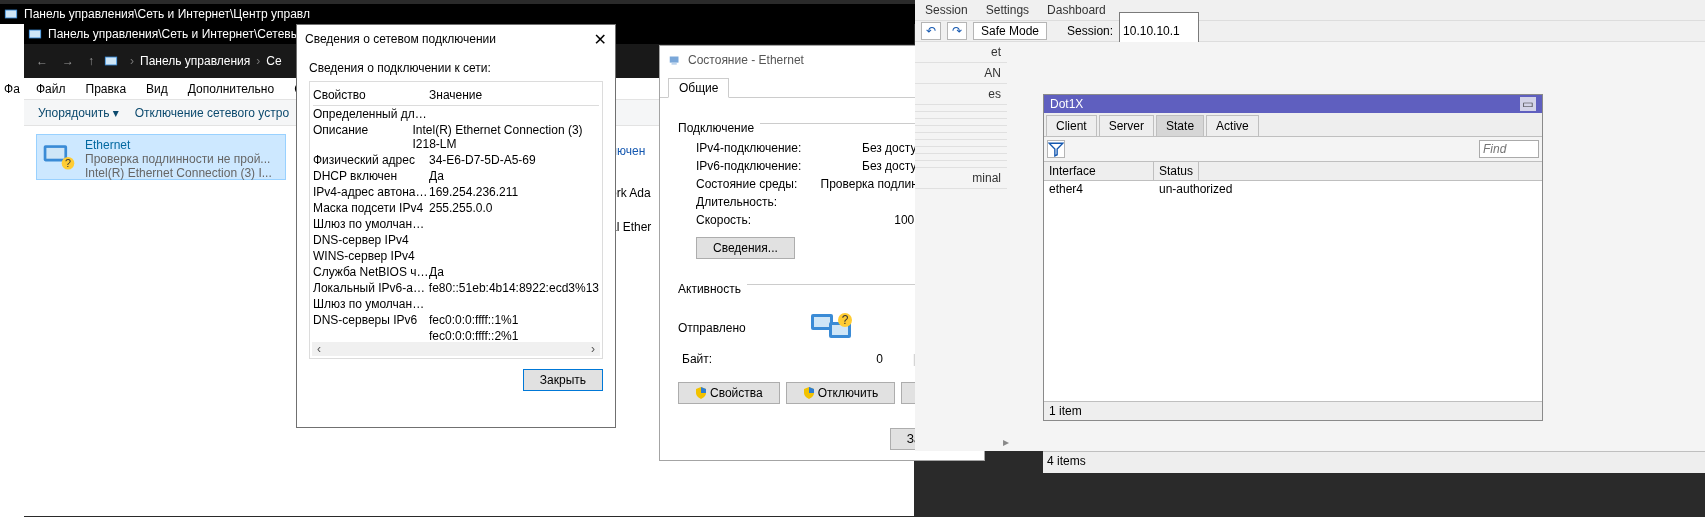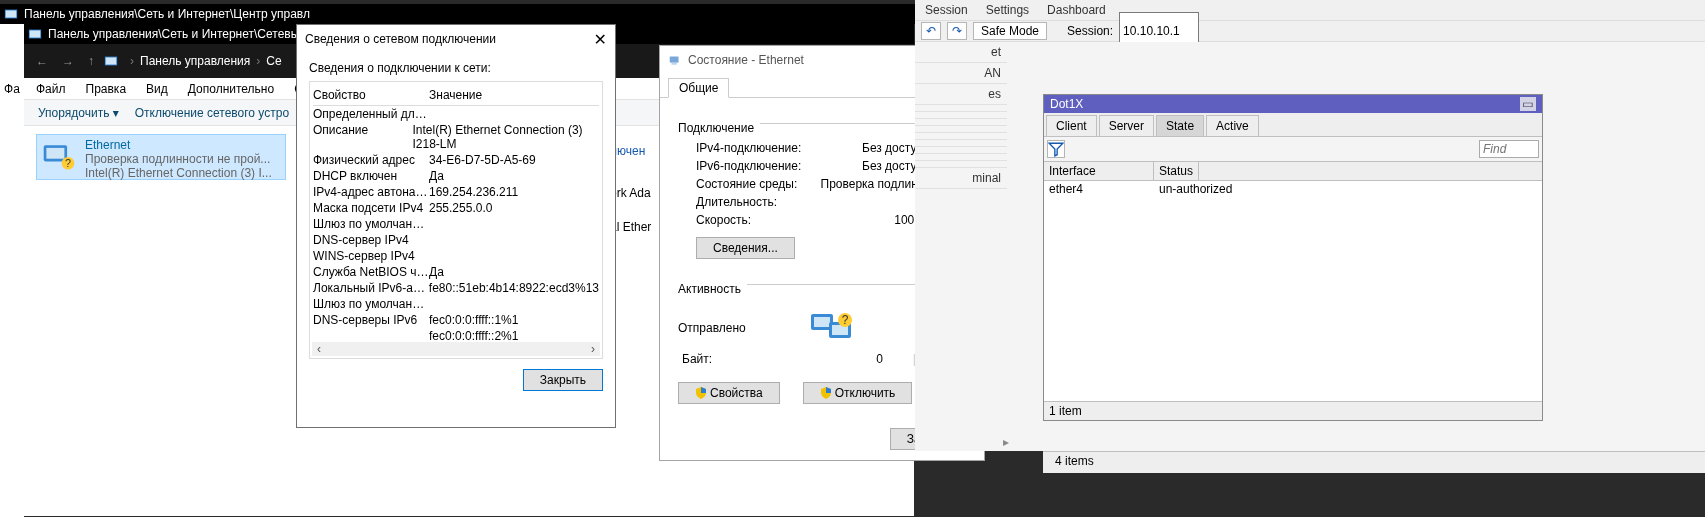--- a/index.html
+++ b/index.html
@@ -49,21 +49,21 @@
 .tabstrip { display:flex; padding: 3px 8px 0 8px; border-bottom:1px solid #ccc;}
 .tab { border:1px solid #ccc; border-bottom:1px solid #fff; padding:2px 10px; background:#fff; position:relative; top:1px;}
 .sbody { padding: 10px 18px; }
 .group-title { color:#000; margin: 13px 0 4px 0; }
 .group-line { border-top:1px solid #ccc; flex:1; margin-left:6px; }
 .gr { display:flex; align-items:center;}
 .kv { display:flex; justify-content:space-between; padding:2px 0 2px 18px; }
 .status .btnwrap{ margin:8px 0 0 18px;}
 .activity { display:flex; justify-content:space-between; align-items:center; margin:8px 0 2px 0;}
 .activity .mid{ width:54px; height:40px;}
-.status .actions{ display:flex; gap:23px; margin-top:14px;}
+.status .actions{ display:flex; gap:6px; margin-top:14px;}
 .status .actions button{ display:flex; align-items:center; gap:3px;}
 .shield{ width:12px; height:12px;}
 .closebar{ position:absolute; bottom:10px; right:14px;}
 
 
 .wbmenu { position: absolute; left: 915px; top: 0; width: 790px; height: 20px; background: #f0f0f0; display: flex; align-items: center; gap: 18px; padding: 0 10px; color: #333; }
 .wbtool { position: absolute; left: 915px; top: 20px; width: 790px; height: 22px; background: #f0f0f0; border-top:1px solid #ddd; border-bottom:1px solid #ddd; display: flex; align-items: center; gap: 6px; padding: 0 6px; }
 .wbtool .sq { width: 20px; height: 18px; border:1px solid #b5b5b5; background:#fff; display:flex; align-items:center; justify-content:center; color:#1558b0;}
 .wbtool button.sm { border:1px solid #b5b5b5; background:#fff; padding:1px 7px;}
 .wbtool input{ border:1px solid #7a7a7a; width:80px; padding:11px 3px;}
@@ -81,21 +81,21 @@
 .wbtoolbar2 .filter{ width:18px;height:18px;border:1px solid #b5b5b5; background:#fff; display:flex;align-items:center;justify-content:center;color:#1558b0;}
 .wbtoolbar2 input{ margin-left:auto; width:60px; border:1px solid #aaa; background:#fff; font-style:italic; color:#888; padding:1px 3px;}
 .wlist-head{ display:flex; border-top:1px solid #bfbfbf; border-bottom:1px solid #bfbfbf; background:#eee;}
 .wlist-head span{ padding:2px 5px; border-right:1px solid #bfbfbf;}
 .wlist-head span:first-child{ width:110px;}
 .wlist-row{ display:flex;}
 .wlist-row span{ padding:1px 5px;}
 .wlist-row span:first-child{ width:110px;}
 .wlist-area{ height:220px; background:#fff;}
 .wstatus{ border-top:1px solid #bfbfbf; padding:2px 5px; background:#eee;}
-.outerstatus{ position:absolute; left:1043px; bottom:44px; right:0; height:22px; background:#eee; border-top:1px solid #bfbfbf; padding:2px 12px;}
+.outerstatus{ position:absolute; left:1043px; bottom:44px; right:0; height:22px; background:#eee; border-top:1px solid #bfbfbf; padding:2px 4px;}
 
 .leftstrip{ position:absolute; left:0; top:20px; width:24px; bottom:0; background:#fff; color:#000; padding-top:62px; text-align:center;}
 </style>
 </head>
 <body>
 
 <div class="leftstrip"><span>Фа</span></div>
 
 <div class="cp-titlebar">
   <span class="cpicon">

